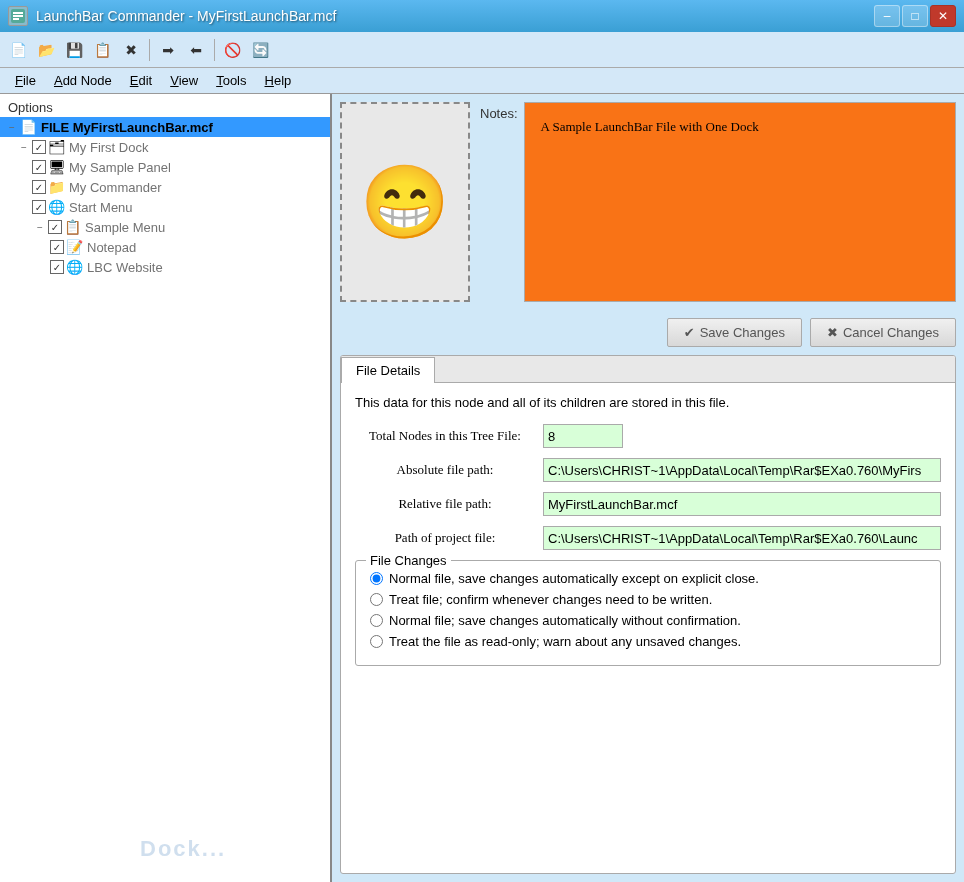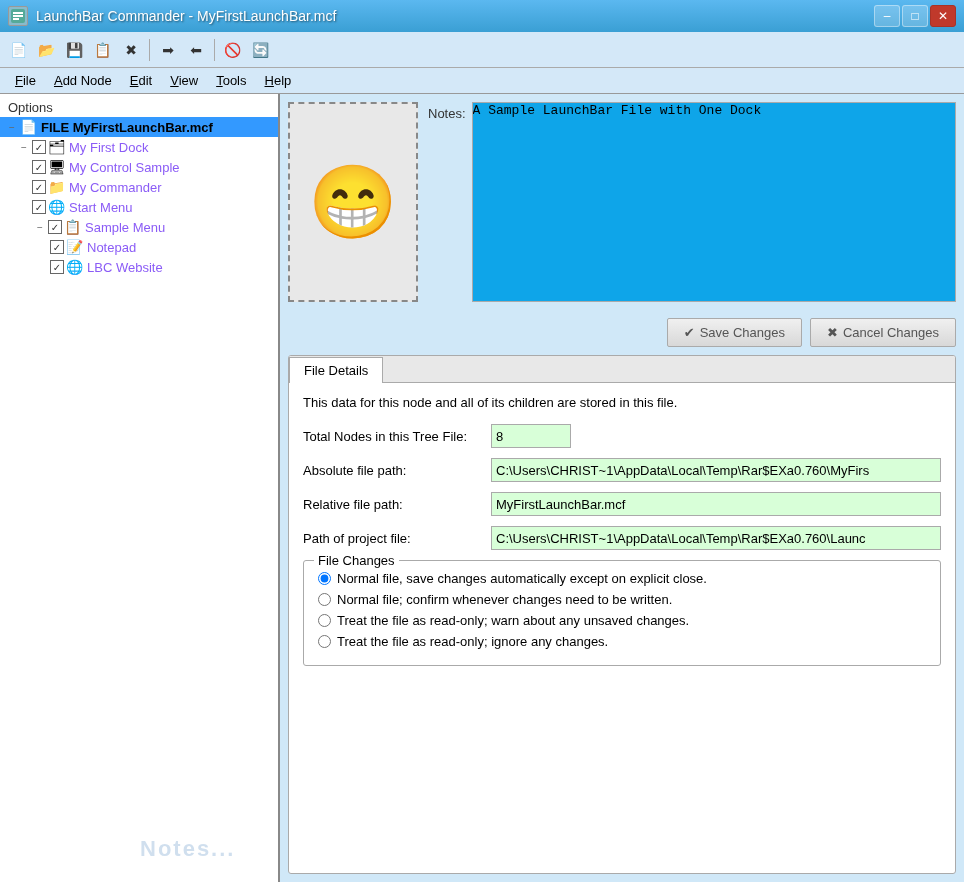--- a/index.html
+++ b/index.html
@@ -115,21 +115,21 @@
 
     
     .main-container {
       display: flex;
       height: calc(882px - 32px - 36px - 26px);
       background: #6ab8e8;
     }
 
     
     .tree-panel {
-      width: 280px;
+      width: 332px;
       background: white;
       border-right: 2px solid #888;
       overflow: auto;
       padding: 4px 0;
     }
 
     .tree-options-label {
       padding: 2px 8px;
       font-size: 13px;
       color: #333;
@@ -174,21 +174,21 @@
       height: 18px;
       margin-right: 3px;
       flex-shrink: 0;
       display: flex;
       align-items: center;
       justify-content: center;
       font-size: 14px;
     }
     .tree-label {
       font-size: 13px;
-      color: #8b5cf6;
+      color: #737373;
     }
     .tree-label.file-label {
       color: #0000cc;
       font-weight: bold;
     }
 
     .watermark {
       position: absolute;
       bottom: 20px;
       left: 140px;
@@ -238,25 +238,25 @@
       flex-direction: column;
     }
     .notes-label {
       font-size: 13px;
       margin-bottom: 16px;
       color: #333;
     }
     .notes-textarea {
       flex: 1;
       border: 1px solid #aaa;
-      background: #0ea5e9;
+      background: #f97316;
       resize: none;
       font-size: 13px;
-      padding: 0;
-      font-family: Liberation Mono, monospace;
+      padding: 16px;
+      font-family: Liberation Serif, serif;
     }
 
     
     .button-row {
       display: flex;
       justify-content: flex-end;
       gap: 8px;
       padding: 8px 0;
     }
     .action-btn {
@@ -308,23 +308,24 @@
       font-size: 13px;
     }
     .form-row {
       display: flex;
       align-items: center;
       margin-bottom: 10px;
       gap: 8px;
     }
     .form-label {
       width: 180px;
-      text-align: left;
+      text-align: center;
       font-size: 13px;
       flex-shrink: 0;
+      font-family: Liberation Serif, serif;
     }
     .form-input {
       flex: 1;
       height: 24px;
       border: 1px solid #aaa;
       font-size: 13px;
       padding: 2px 4px;
       background: #d8ffd8;
     }
     .form-input.small {
@@ -421,21 +422,21 @@
     <div class="tree-item" style="padding-left: 16px;">
       <div class="tree-expand">−</div>
       <div class="tree-checkbox">✓</div>
       <div class="tree-icon">🗂</div>
       <span class="tree-label">My First Dock</span>
     </div>
 
     <div class="tree-item" style="padding-left: 32px;">
       <div class="tree-checkbox">✓</div>
       <div class="tree-icon">🖥</div>
-      <span class="tree-label">My Control Sample</span>
+      <span class="tree-label">My Sample Panel</span>
     </div>
 
     <div class="tree-item" style="padding-left: 32px;">
       <div class="tree-checkbox">✓</div>
       <div class="tree-icon">📁</div>
       <span class="tree-label">My Commander</span>
     </div>
 
     <div class="tree-item" style="padding-left: 32px;">
       <div class="tree-checkbox">✓</div>
@@ -455,21 +456,21 @@
       <div class="tree-icon">📝</div>
       <span class="tree-label">Notepad</span>
     </div>
 
     <div class="tree-item" style="padding-left: 50px;">
       <div class="tree-checkbox">✓</div>
       <div class="tree-icon">🌐</div>
       <span class="tree-label">LBC Website</span>
     </div>
 
-    <div class="watermark">Notes...</div>
+    <div class="watermark">Dock...</div>
   </div>
 
   <div class="right-panel">
 
     <div class="top-section">
       <div class="image-box">
         <span class="emoji-face">😁</span>
       </div>
       <div class="notes-section">
         <div style="display:flex; align-items:flex-start; height:100%;">
@@ -521,29 +522,29 @@
 
         <div class="group-box">
           <span class="group-legend">File Changes</span>
 
           <div class="radio-row">
             <input type="radio" name="file-changes" id="fc0" checked="" style="">
             <label for="fc0">Normal file, save changes automatically except on explicit close.</label>
           </div>
           <div class="radio-row">
             <input type="radio" name="file-changes" id="fc1" style="">
-            <label for="fc1">Normal file; confirm whenever changes need to be written.</label>
+            <label for="fc1">Treat file; confirm whenever changes need to be written.</label>
+          </div>
+          <div class="radio-row">
+            <input type="radio" name="file-changes" id="fc2" style="">
+            <label for="fc2">Normal file; save changes automatically without confirmation.</label>
           </div>
           <div class="radio-row">
             <input type="radio" name="file-changes" id="fc3" style="">
             <label for="fc3">Treat the file as read-only; warn about any unsaved changes.</label>
           </div>
-          <div class="radio-row">
-            <input type="radio" name="file-changes" id="fc4" style="">
-            <label for="fc4">Treat the file as read-only; ignore any changes.</label>
-          </div>
         </div>
 
       </div>
     </div>
 
   </div>
 </div>
 
 </body></html>

